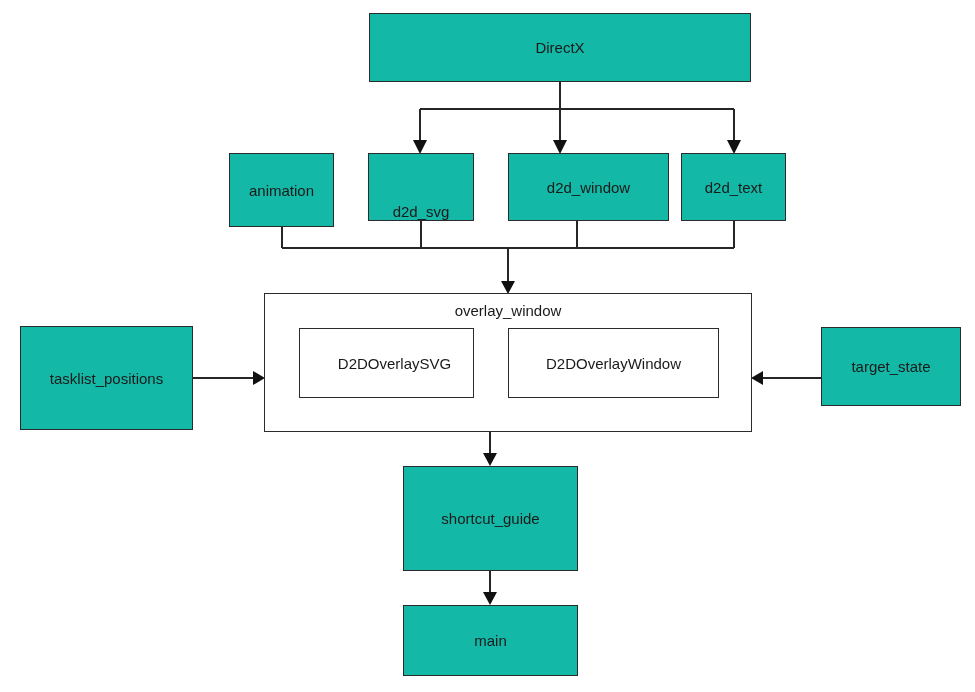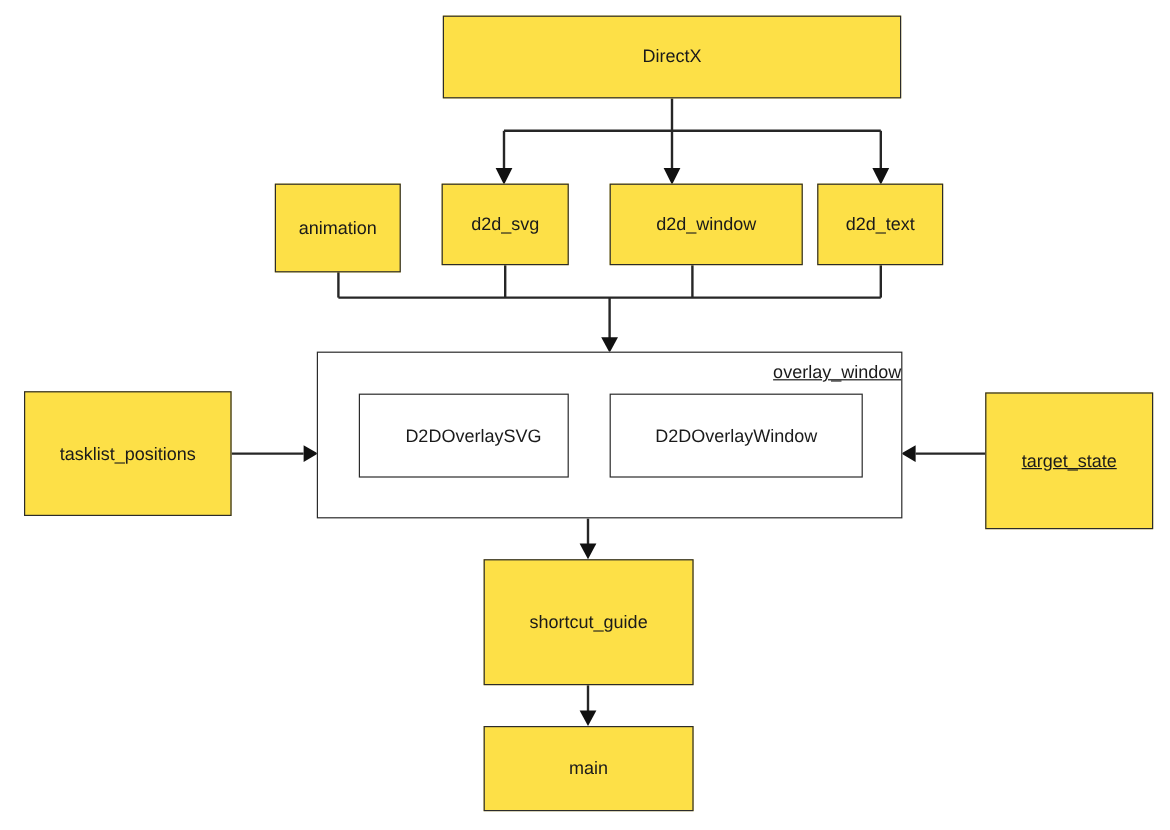--- a/index.html
+++ b/index.html
@@ -27,21 +27,21 @@
     stroke-width: 2;
     fill: none;
   }
   .edges polygon {
     fill: #111111;
     stroke: none;
   }
   .node {
     position: absolute;
     box-sizing: border-box;
-    background: #fde047;
+    background: #14b8a6;
     border: 1.5px solid #2b2b2b;
     display: flex;
     align-items: center;
     justify-content: center;
     color: #1a1a1a;
     font-size: 15px;
     text-align: center;
   }
   .node .label {
     white-space: nowrap;
@@ -52,47 +52,46 @@
     background: #ffffff;
     border: 1.5px solid #2b2b2b;
     color: #1a1a1a;
     font-size: 15px;
   }
   .container-title {
     position: absolute;
     top: 8px;
     left: 0;
     width: 100%;
-    text-align: right;
+    text-align: center;
     white-space: nowrap;
-    text-decoration: underline;
   }
   .inner-node {
     position: absolute;
     box-sizing: border-box;
     background: #ffffff;
     border: 1.5px solid #2b2b2b;
     display: flex;
     align-items: center;
     justify-content: center;
     color: #1a1a1a;
     font-size: 15px;
   }
 
   
   #node-directx          { left: 369px; top: 13px;  width: 382px; height: 69px;  }
   #node-animation        { left: 229px; top: 153px; width: 105px; height: 74px;  }
-  #node-d2d-svg          { left: 368px; top: 153px; width: 106px; height: 68px;  }
+  #node-d2d-svg          { left: 368px; top: 153px; width: 106px; height: 68px; align-items: flex-end;  }
   #node-d2d-window       { left: 508px; top: 153px; width: 161px; height: 68px;  }
   #node-d2d-text         { left: 681px; top: 153px; width: 105px; height: 68px;  }
   #node-overlay-window   { left: 264px; top: 293px; width: 488px; height: 139px; }
   #node-d2d-overlay-svg     { left: 34px;  top: 34px; width: 175px; height: 70px; padding-left: 16px; }
   #node-d2d-overlay-window  { left: 243px; top: 34px; width: 211px; height: 70px; justify-content: center; }
   #node-tasklist-positions { left: 20px;  top: 326px; width: 173px; height: 104px; }
-  #node-target-state       { left: 821px; top: 327px; width: 140px; height: 114px; text-decoration: underline; }
+  #node-target-state       { left: 821px; top: 327px; width: 140px; height: 79px; }
   #node-shortcut-guide     { left: 403px; top: 466px; width: 175px; height: 105px; }
   #node-main               { left: 403px; top: 605px; width: 175px; height: 71px;  }
 </style>
 </head>
 <body>
 
 <div class="canvas">
 
   <svg class="edges" viewBox="0 0 975 692" xmlns="http://www.w3.org/2000/svg">
 

